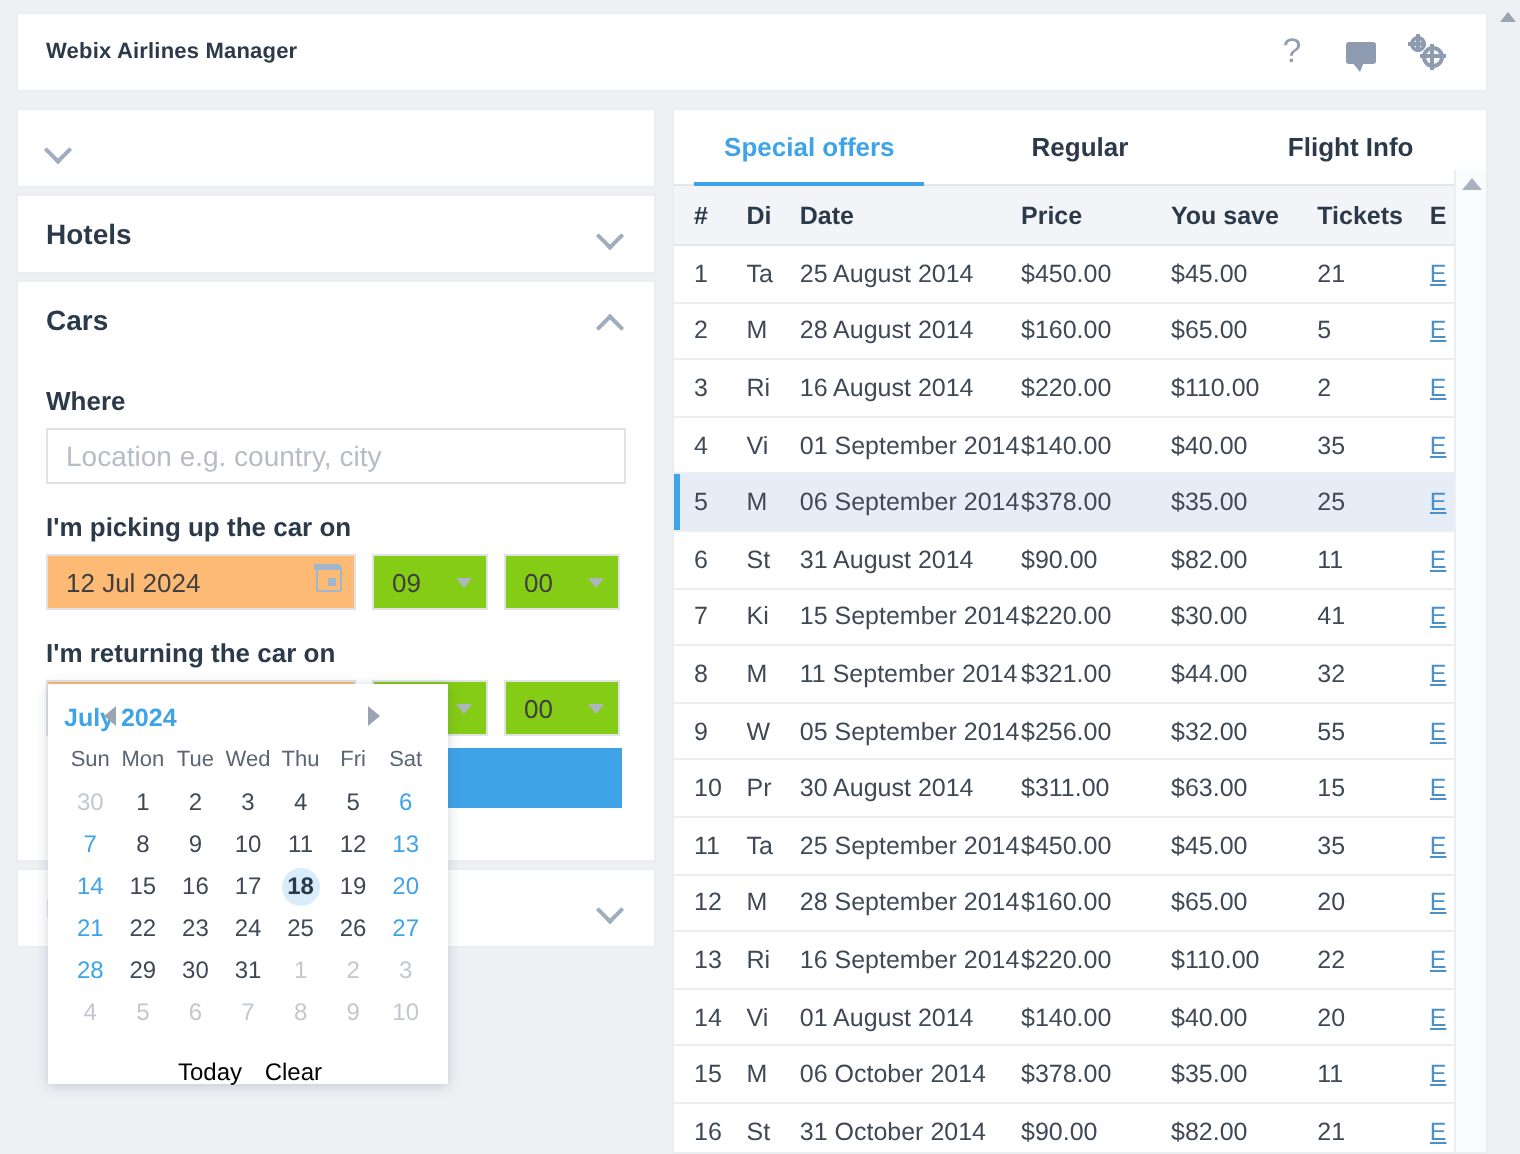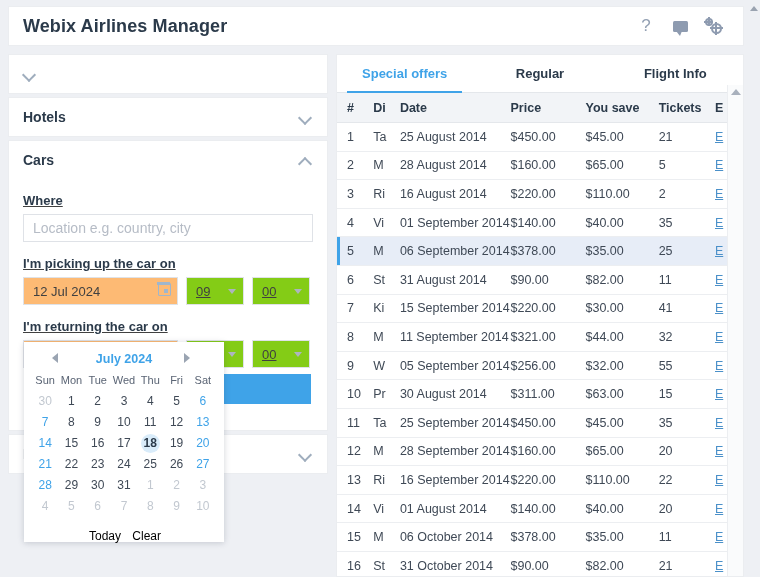--- a/index.html
+++ b/index.html
@@ -16,21 +16,21 @@
   
   .toolbar {
     position: absolute; left: 8px; top: 6px;
     width: 736px; height: 40px;
     background: #ffffff;
     border: 1px solid #ebedf0;
     display: flex; align-items: center;
   }
   .toolbar-title {
     margin-left: 14px;
-    font-size: 18px; font-weight: bold;
+    font-size: 11px; font-weight: bold;
     color: #2b3a4a;
     letter-spacing: .1px;
   }
   .toolbar-spacer { flex: 1; }
   .toolbar-icons { display: flex; align-items: center; padding-right: 12px; }
   .tb-icon {
     width: 34px; height: 34px;
     display: flex; align-items: center; justify-content: center;
     color: #94a0b4; cursor: pointer;
   }
@@ -101,21 +101,21 @@
     content: ""; position: absolute; left: 1px; top: 0px;
     width: 8px; height: 8px;
     border-right: 2px solid #9fadbd;
     border-bottom: 2px solid #9fadbd;
     transform: rotate(45deg);
   }
   .chev.up:before {
     transform: rotate(-135deg); top: 3px;
   }
 
-  .acc-body { padding: 12px 14px 16px 14px; text-decoration: underline; }
+  .acc-body { padding: 12px 14px 16px 14px; }
   .field-label {
     font-size: 13px; font-weight: bold; color: #2b3a4a;
     margin-bottom: 6px; margin-top: 2px;
   }
   .text-input {
     width: 100%; height: 28px;
     border: 1px solid #dfe2e7; background: #fff;
     padding: 0 9px; font-size: 14px;
     font-family: "Liberation Sans", sans-serif;
     color: #404040; outline: none;
@@ -169,21 +169,21 @@
   
   .calendar {
     position: absolute; left: 24px; top: 342px;
     width: 200px; height: 200px;
     background: #ffffff;
     box-shadow: 0 1px 6px rgba(50,60,80,.22);
     z-index: 40;
     padding: 6px 8px 0 8px;
   }
   .cal-head {
-    height: 22px; display: flex; align-items: center; justify-content: center;
+    height: 22px; display: flex; align-items: center; 
     position: relative;
   }
   .cal-month { color: #3fa3e8; font-size: 12.5px; font-weight: bold; }
   .cal-nav {
     position: absolute; top: 5px; width: 12px; height: 12px; cursor: pointer;
   }
   .cal-nav.prev { left: 20px; }
   .cal-nav.next { right: 20px; }
   .cal-nav i { display: block; width: 0; height: 0; }
   .cal-nav.prev i {

